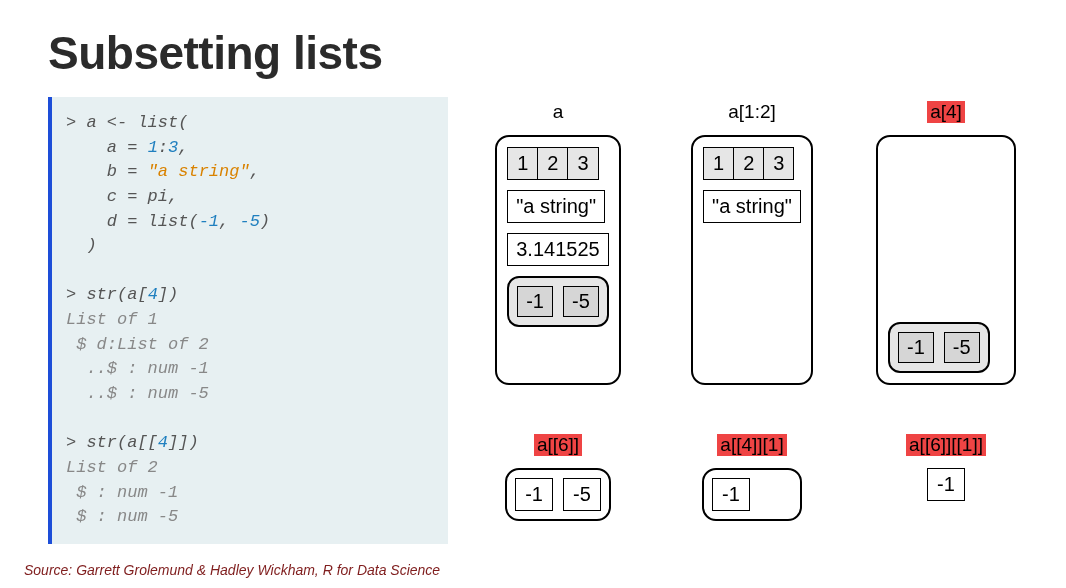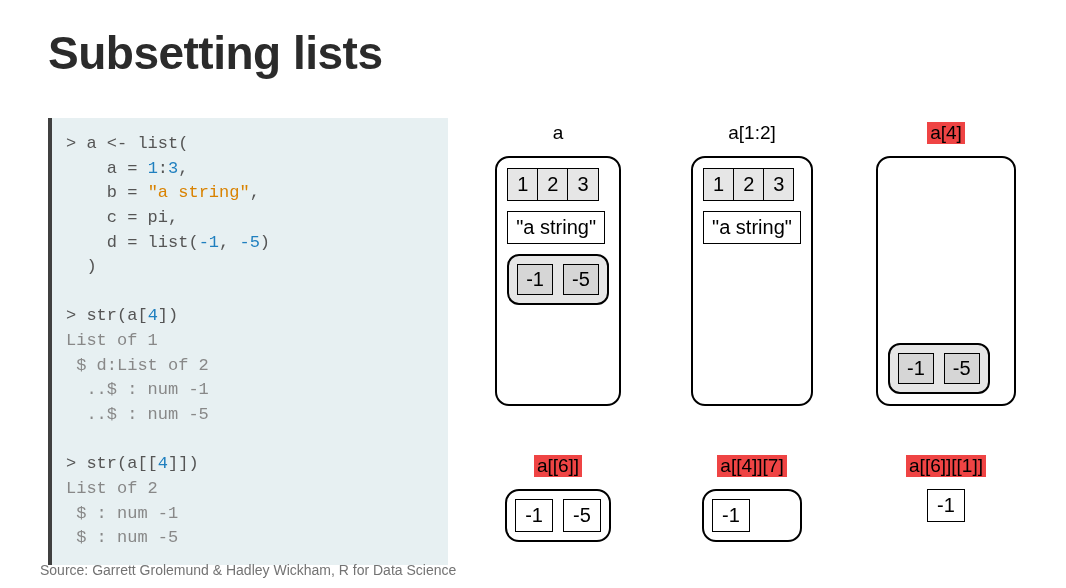--- a/index.html
+++ b/index.html
@@ -10,33 +10,34 @@
     height: 588px;
     position: relative;
     overflow: hidden;
   }
   .slide { padding: 26px 40px 10px 48px; }
   .title {
     font-size: 46px;
     font-weight: 700;
     color: #2b2b2b;
     letter-spacing: -0.5px;
-    margin-bottom: 38px;
+    margin-bottom: 17px;
   }
   .content { display: flex; gap: 30px; }
   .codeblock {
     flex: 0 0 400px;
     background: #e7f0f2;
-    border-left: 4px solid #404040;
+    border-left: 4px solid #1d4ed8;
     padding: 14px 18px 14px 14px;
     font-family: "Courier New", Courier, monospace;
     font-size: 17px;
     line-height: 1.45;
     color: #555;
     white-space: pre;
+    font-style: italic;
   }
   .kw-blue { color: #1f7fbf; }
   .kw-orange { color: #d98200; }
   .kw-gray { color: #888; }
 
   .diagrams {
     flex: 1;
     display: grid;
     grid-template-columns: repeat(3, 1fr);
     grid-template-rows: auto auto;
@@ -105,23 +106,24 @@
   .bare-cell {
     border: 1.5px solid #000;
     padding: 4px 9px;
     font-family: Arial, sans-serif;
     font-size: 20px;
     display: inline-block;
   }
   .source {
     position: absolute;
     bottom: 10px;
-    left: 40px;
+    left: 24px;
     font-size: 14px;
-    color: #737373;
+    font-style: italic;
+    color: #7f1d1d;
   }
 </style>
 </head>
 <body>
 
 <div class="slide">
   <h1 class="title">Subsetting lists</h1>
 
   <div class="content">
 
@@ -147,20 +149,21 @@
 
       <div class="col">
         <div class="diag-label">a</div><br>
         <div class="box-outer tall">
           <div class="row-box gray">
             <div class="cell">1</div>
             <div class="cell">2</div>
             <div class="cell">3</div>
           </div>
           <div class="single-box">"a string"</div>
+          <div class="single-box">3.141525</div>
           <div class="nested">
             <div class="inner-cell">-1</div>
             <div class="inner-cell">-5</div>
           </div>
         </div>
       </div>
 
       <div class="col">
         <div class="diag-label">a[1:2]</div><br>
         <div class="box-outer tall">
@@ -185,21 +188,21 @@
 
       <div class="col">
         <div class="diag-label hl">a[[6]]</div><br>
         <div class="box-outer small" style="flex-direction:row; gap:10px;">
           <div class="bare-cell">-1</div>
           <div class="bare-cell">-5</div>
         </div>
       </div>
 
       <div class="col">
-        <div class="diag-label hl">a[[4]][7]</div><br>
+        <div class="diag-label hl">a[[4]][1]</div><br>
         <div class="box-outer small" style="flex-direction:row; min-width:100px;">
           <div class="bare-cell">-1</div>
         </div>
       </div>
 
       <div class="col">
         <div class="diag-label hl">a[[6]][[1]]</div><br>
         <div class="bare-cell">-1</div>
       </div>
 

